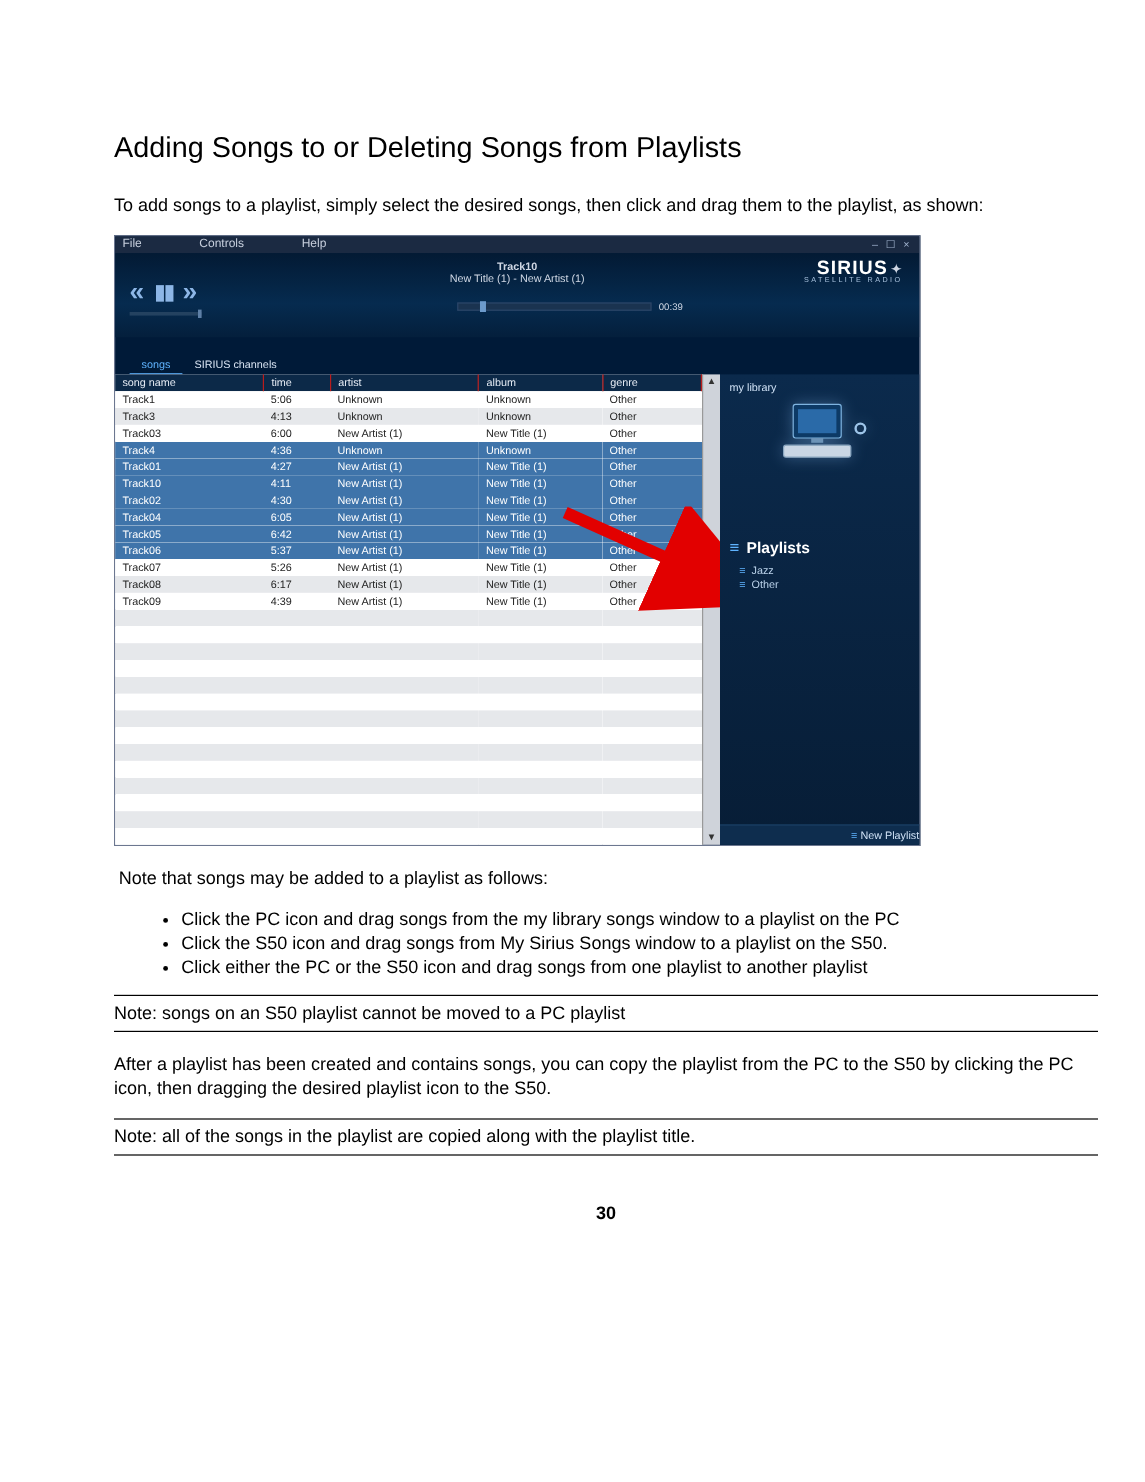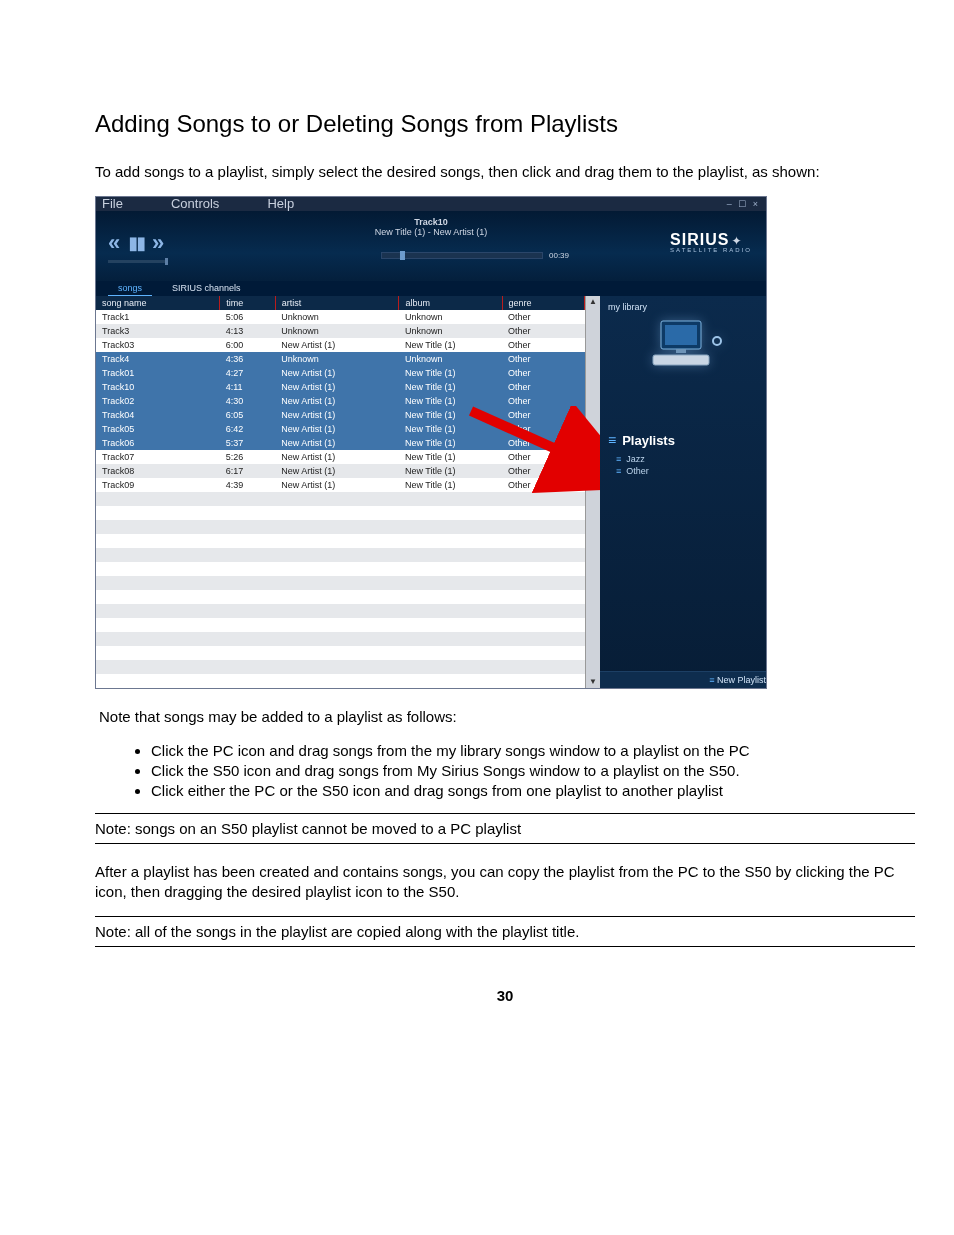--- a/index.html
+++ b/index.html
@@ -39,21 +39,21 @@
     background: #001a38;
     border: 1px solid #6c7790;
     font-size: 9px;
     color: #cfd7e4;
     position: relative;
   }
   .menubar {
     height: 14px; line-height:14px;
     background: #1b2a42;
     padding: 0 6px;
-    font-size: 13px;
+    font-size: 10px;
     display:flex; gap:48px;
     color:#c8d0de;
   }
   .win-buttons { position:absolute; top:2px; right:6px; font-size:9px; color:#9fb1cc; letter-spacing:2px;}
   .header-band {
     height: 70px;
     background: linear-gradient(#031a34,#062b4f 60%,#041f3c);
     display:flex; align-items:center;
     position:relative;
     padding: 0 12px;
@@ -61,25 +61,25 @@
   .transport { display:flex; align-items:center; gap:8px; color:#8db6e6; }
   .transport .prev, .transport .next { font-size:22px; font-weight:bold; }
   .transport .pause { font-size:18px; letter-spacing:-2px; }
   .vol-slider { width:60px; height:3px; background:#244260; margin-top:4px; position:relative;}
   .vol-slider::after{content:"";position:absolute;right:0;top:-2px;width:3px;height:7px;background:#5d7fa6;}
   .now-playing { position:absolute; left:50%; transform:translateX(-50%); top:6px; text-align:center; font-size:9px; }
   .now-playing .t1{font-weight:bold;}
   .progress-row { position:absolute; left:50%; transform:translateX(-50%); top:40px; display:flex; align-items:center; gap:6px; font-size:8px;margin-left:44px;}
   .progress-bar { width:160px; height:5px; background:#1a3350; border:1px solid #2a466a; position:relative;}
   .progress-bar .knob{position:absolute; left:18px; top:-2px; width:5px; height:9px; background:#6d9bcc;}
-  .sirius-logo { position:absolute; right:14px; top:20px; text-align:left; }
+  .sirius-logo { position:absolute; right:14px; top:4px; text-align:right; }
   .sirius-logo .s1{ font-size:16px; font-weight:bold; color:#fff; letter-spacing:1px;}
   .sirius-logo .dog{ font-size:12px; margin-left:2px;}
   .sirius-logo .s2{ font-size:6px; color:#a9c2de; letter-spacing:2px; margin-top:-2px;}
-  .tabs-row { display:flex; gap:10px; padding:0 12px; font-size:9px; }
+  .tabs-row { display:flex; gap:0; padding:0 12px; font-size:9px;margin-top:16px; }
   .tabs-row .tab { padding:2px 10px; color:#d7e3f2;}
   .tabs-row .tab.active { color:#5fb4ff; border-bottom:1px solid #5fb4ff;}
   .app-body { display:flex; }
   .table-zone { flex:1; background:#fff; position:relative; }
   table.tracks { width:100%; border-collapse:collapse; font-size:9px; table-layout:fixed;}
   table.tracks th {
     background:#0c2948; color:#e6ecf5; text-align:left; padding:2px 6px; font-weight:normal;
     border-right:1px solid #b91c1c;
   }
   table.tracks td { padding:1px 6px; border:0; height:12px; color:#222; overflow:hidden; white-space:nowrap;}

